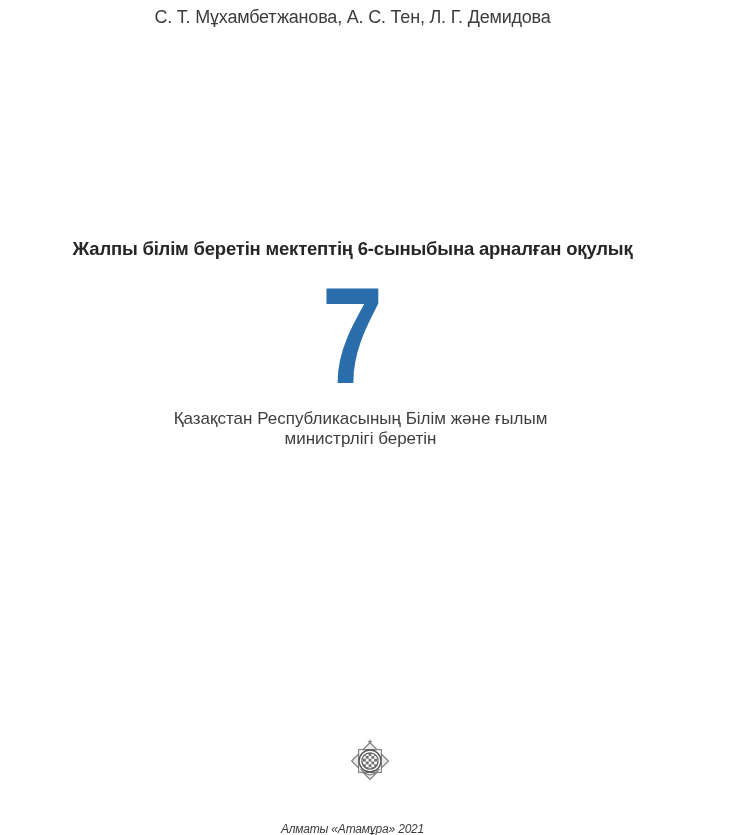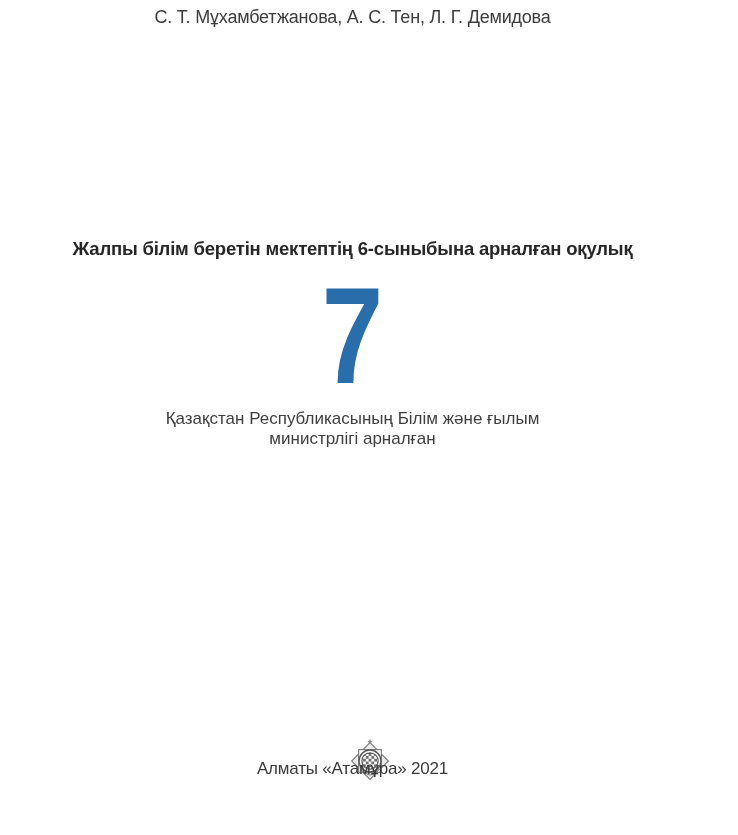--- a/index.html
+++ b/index.html
@@ -61,53 +61,55 @@
     line-height: 1;
     color: var(--accent-blue, #2a6dab);
     transform: scaleX(0.8);
     transform-origin: 50% 50%;
   }
   .approval {
     top: 409px;
     font-size: 17px;
     line-height: 20px;
     color: var(--body-text, #3e3e3e);
+    padding-left: 8px;
   }
   .logo {
     position: absolute;
     left: 349px;
     top: 739px;
     width: 42px;
     height: 44px;
   }
   .logo svg { display: block; width: 42px; height: 44px; }
   .imprint {
-    top: 759px;
-    font-size: 17px;
+    top: 822px;
+    font-size: 12px;
     letter-spacing: -0.2px;
     color: #3a3a3a;
+    font-style: italic;
   }
 </style>
 </head>
 <body>
 
 <div class="page">
 
   <div class="col authors">С. Т. Мұхамбетжанова, А. С. Тен, Л. Г. Демидова</div>
 
 
   <div class="col subtitle">Жалпы білім беретін мектептің 6-сыныбына арналған оқулық</div>
 
   <div class="col grade-wrap">
     <span class="grade-inner">7</span>
   </div>
 
   <div class="col approval">
     <div>Қазақстан Республикасының Білім және ғылым</div>
-    <div>министрлігі арналған</div>
+    <div>министрлігі беретін</div>
   </div>
 
   <div class="logo">
     <svg viewBox="0 0 48 50" xmlns="http://www.w3.org/2000/svg" aria-hidden="true">
       <defs>
         <pattern id="checker" width="6.4" height="6.4" patternUnits="userSpaceOnUse">
           <rect width="6.4" height="6.4" fill="#ffffff"></rect>
           <rect width="3.2" height="3.2" fill="#6f6f6f"></rect>
           <rect x="3.2" y="3.2" width="3.2" height="3.2" fill="#6f6f6f"></rect>
         </pattern>

